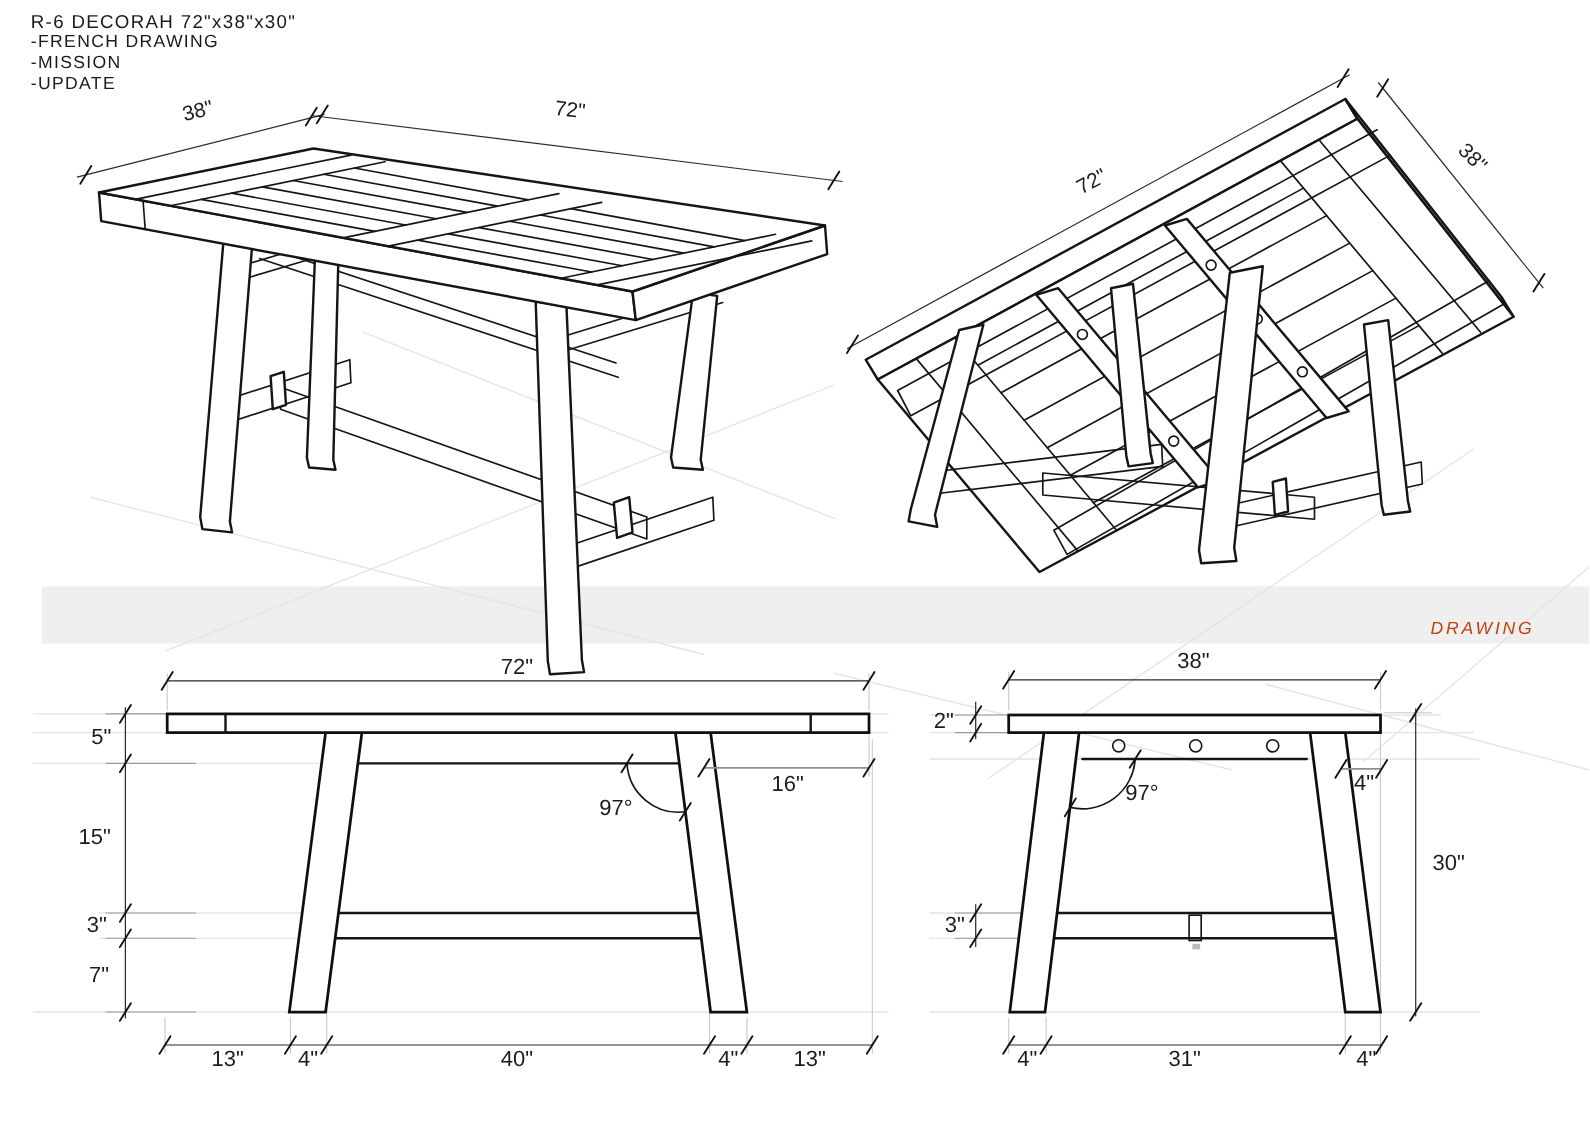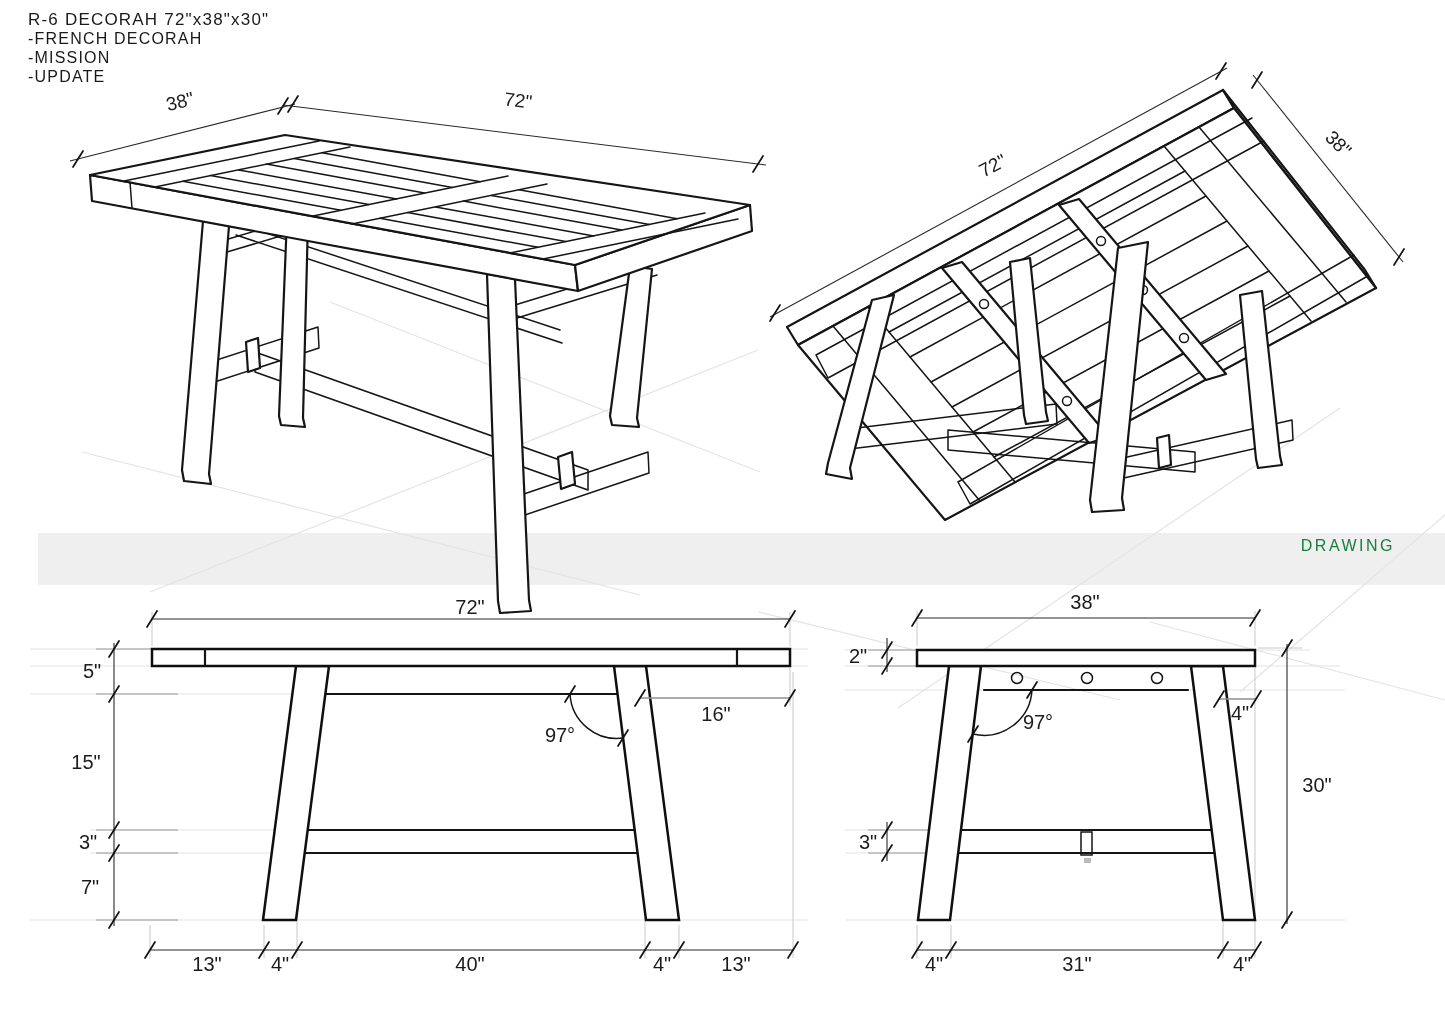--- a/index.html
+++ b/index.html
@@ -16,21 +16,21 @@
   .tick{stroke:#111;stroke-width:1.7;fill:none;stroke-linecap:round;}
   .ext {stroke:#c9c9c9;stroke-width:1;fill:none;}
   .stub{stroke:#9a9a9a;stroke-width:1;fill:none;}
   .guide{stroke:#e4e4e4;stroke-width:1.2;fill:none;}
   
   .lbl{position:absolute;transform:translate(-50%,-50%);font-size:20px;white-space:nowrap;color:#1c1c1c;}
   .lbl.small{font-size:19px;}
   .title{position:absolute;left:28px;top:10px;font-size:16px;letter-spacing:1.2px;line-height:19px;}
   .title .t1{font-size:17px;}
   .band{position:absolute;left:38px;top:533px;width:1407px;height:52px;background:#efefef;}
-  .band-label{position:absolute;right:50px;top:537px;font-size:16px;letter-spacing:2.5px;color:#15803d;}
+  .band-label{position:absolute;right:50px;top:563px;font-size:16px;letter-spacing:2.5px;color:#c2410c;font-style:italic;}
 </style>
 </head>
 <body>
 
 <div class="canvas">
 
   <div class="band"></div>
 
   <svg width="1445" height="1022" viewBox="0 0 1445 1022">
 
@@ -234,21 +234,21 @@
         <path class="s1" d="M1032,690 A48,48 0 0 1 973,734"></path>
         <path class="tick" d="M1027,698 L1037,682 M968,742 L978,726"></path>
         <path class="dim" d="M917,950 L1256,950"></path>
         <path class="tick" d="M912,958 L922,942 M946,958 L956,942 M1218,958 L1228,942 M1251,958 L1261,942"></path>
       </g>
     </g>
   </svg>
 
   <div class="title">
     <div class="t1">R-6 DECORAH 72"x38"x30"</div>
-    <div>-FRENCH DECORAH</div>
+    <div>-FRENCH DRAWING</div>
     <div>-MISSION</div>
     <div>-UPDATE</div>
   </div>
 
   <div class="band-label">DRAWING</div>
 
   <div class="lbl small" style="left:180px;top:102px;transform:translate(-50%,-50%) rotate(-14deg);">38"</div>
   <div class="lbl small" style="left:518px;top:101px;transform:translate(-50%,-50%) rotate(7deg);">72"</div>
 
   <div class="lbl small" style="left:993px;top:166px;transform:translate(-50%,-50%) rotate(-28deg);">72"</div>

